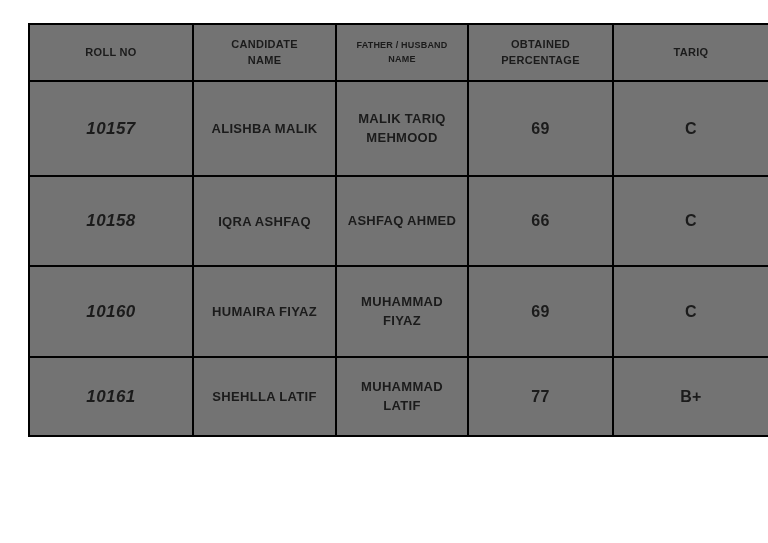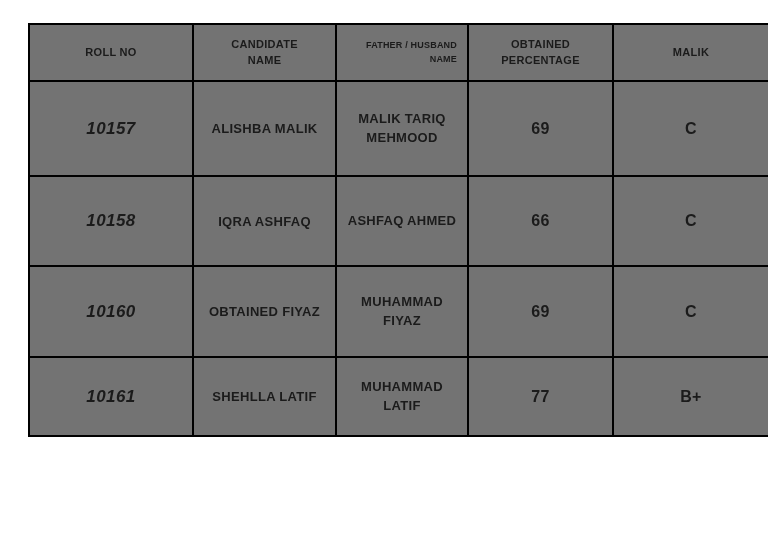--- a/index.html
+++ b/index.html
@@ -43,21 +43,20 @@
   
   table.results thead tr { height: 57px; }
   table.results th {
     font-size: 11px;
     letter-spacing: 0.3px;
     line-height: 1.45;
   }
   table.results th.father-header {
     font-size: 9px;
     letter-spacing: 0.2px;
-    text-align: right;
   }
 
   
   table.results tbody tr:nth-child(1) { height: 95px; }
   table.results tbody tr:nth-child(2) { height: 90px; padding-left: 16px; }
   table.results tbody tr:nth-child(3) { height: 91px; }
   table.results tbody tr:nth-child(4) { height: 79px; }
   table.results tbody tr:nth-child(5) { height: 90px; }
 
   td.roll    { font-size: 17px; letter-spacing: 0.4px; font-style: italic; }
@@ -79,42 +78,42 @@
       <col style="width:156px">
     </colgroup>
     <thead>
       <tr>
         <th>ROLL NO</th>
         <th>CANDIDATE
 NAME</th>
         <th class="father-header">FATHER / HUSBAND NAME</th>
         <th>OBTAINED
 PERCENTAGE</th>
-        <th>MALIK</th>
+        <th>TARIQ</th>
       </tr>
     </thead>
     <tbody>
       <tr>
         <td class="roll">10157</td>
         <td class="cname">ALISHBA MALIK</td>
         <td class="fname">MALIK TARIQ
 MEHMOOD</td>
         <td class="pct">69</td>
         <td class="grade">C</td>
       </tr>
       <tr>
         <td class="roll">10158</td>
         <td class="cname">IQRA ASHFAQ</td>
         <td class="fname">ASHFAQ AHMED</td>
         <td class="pct">66</td>
         <td class="grade">C</td>
       </tr>
       <tr>
         <td class="roll">10160</td>
-        <td class="cname">OBTAINED FIYAZ</td>
+        <td class="cname">HUMAIRA FIYAZ</td>
         <td class="fname">MUHAMMAD
 FIYAZ</td>
         <td class="pct">69</td>
         <td class="grade">C</td>
       </tr>
       <tr>
         <td class="roll">10161</td>
         <td class="cname">SHEHLLA LATIF</td>
         <td class="fname">MUHAMMAD
 LATIF</td>

